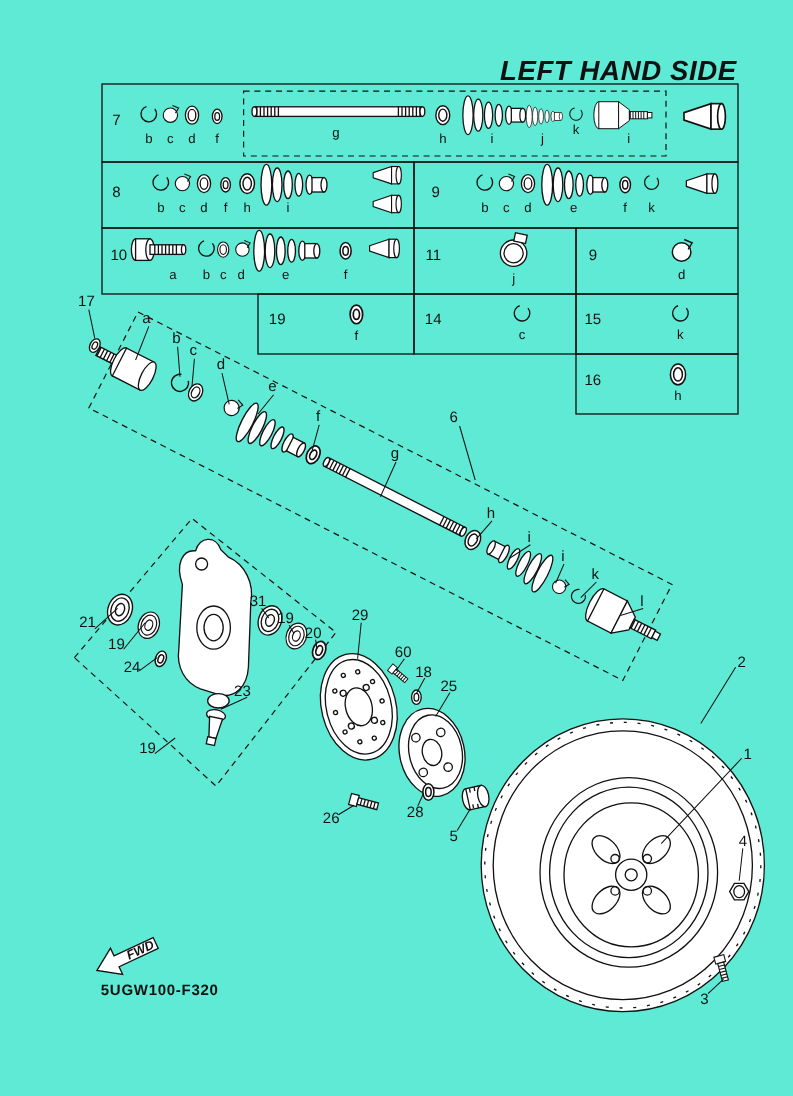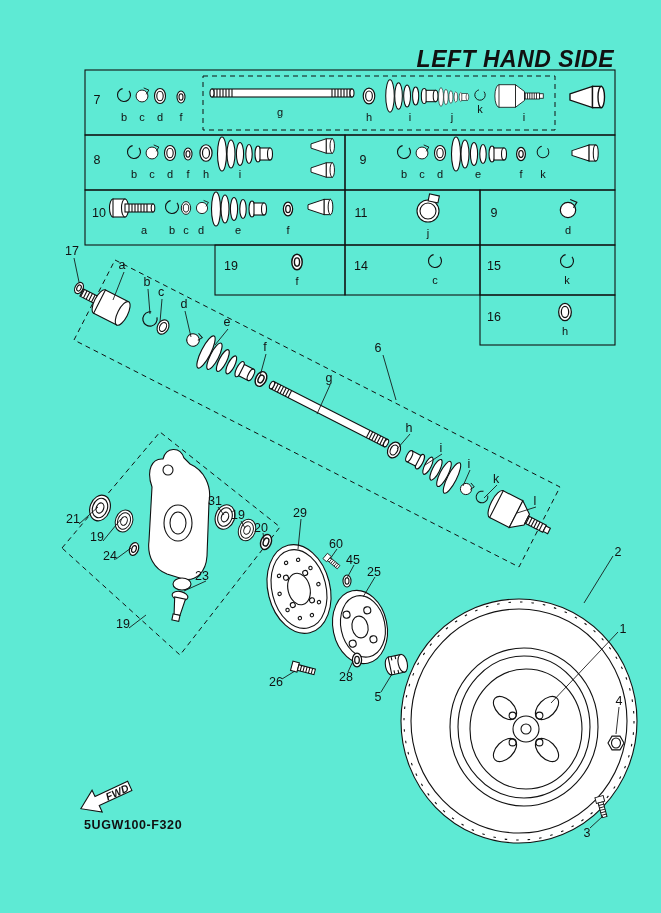--- a/index.html
+++ b/index.html
@@ -363,21 +363,21 @@
 <span class="dn" style="left:97px;top:537px">19</span>
 <span class="dn" style="left:110px;top:556px">24</span>
 <span class="dn" style="left:215px;top:501px">31</span>
 <span class="dn" style="left:238px;top:515px">19</span>
 <span class="dn" style="left:261px;top:528px">20</span>
 <span class="dn" style="left:202px;top:576px">23</span>
 <span class="dn" style="left:123px;top:624px">19</span>
 
 <span class="dn" style="left:300px;top:513px">29</span>
 <span class="dn" style="left:336px;top:544px">60</span>
-<span class="dn" style="left:353px;top:560px">45</span>
+<span class="dn" style="left:353px;top:560px">18</span>
 <span class="dn" style="left:374px;top:572px">25</span>
 <span class="dn" style="left:276px;top:682px">26</span>
 <span class="dn" style="left:346px;top:677px">28</span>
 <span class="dn" style="left:378px;top:697px">5</span>
 
 <span class="dn" style="left:618px;top:552px">2</span>
 <span class="dn" style="left:623px;top:629px">1</span>
 <span class="dn" style="left:619px;top:701px">4</span>
 <span class="dn" style="left:587px;top:833px">3</span>
 

